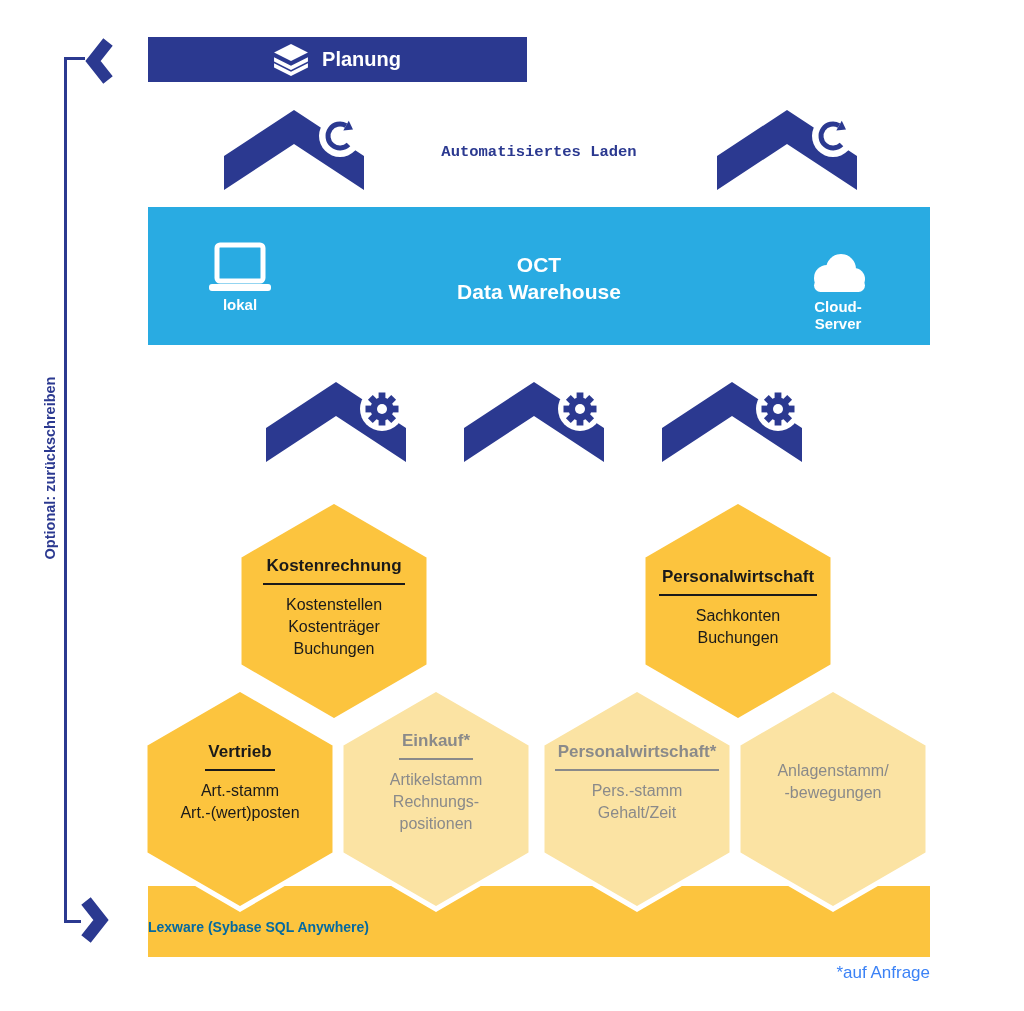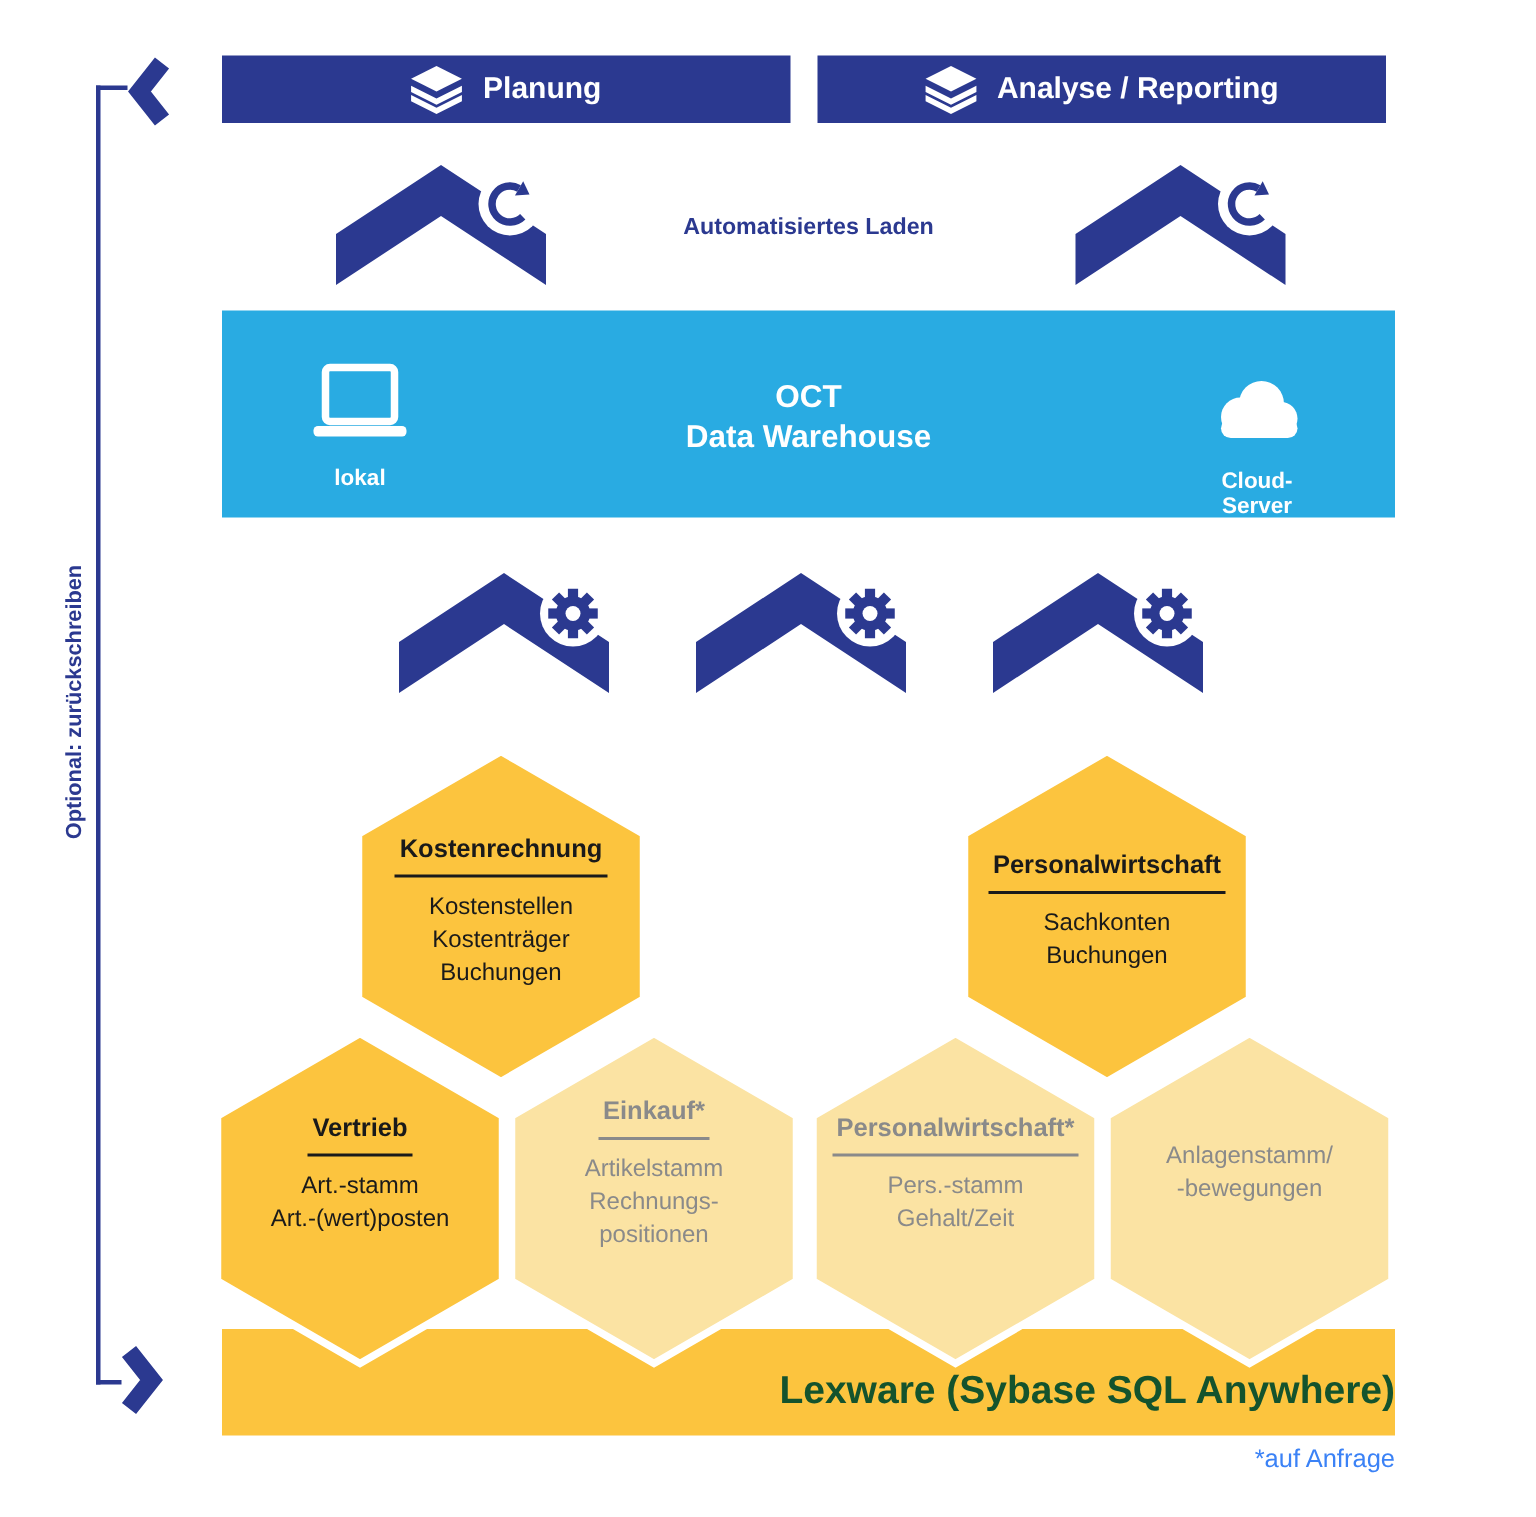--- a/index.html
+++ b/index.html
@@ -11,36 +11,36 @@
   .line{position:absolute;background:var(--dark-blue);}
   .side-note{position:absolute;left:-88px;top:458px;width:280px;height:20px;text-align:center;
              transform:rotate(-90deg);color:var(--dark-blue);font-weight:bold;font-size:14.5px;}
 
   
   .banner{position:absolute;top:37px;height:45px;background:var(--dark-blue);color:#fff;
           display:flex;align-items:center;justify-content:center;gap:14px;
           font-size:20px;font-weight:bold;}
 
   
-  .lbl-blue{position:absolute;color:var(--dark-blue);font-weight:bold;text-align:center;font-size:15.5px;}
+  .lbl-blue{position:absolute;color:var(--dark-blue);font-weight:bold;text-align:center;font-size:15.5px;font-family:Liberation Mono, monospace;}
 
   
   .warehouse{position:absolute;left:148px;top:207px;width:782px;height:138px;background:var(--light-blue);color:#fff;}
   .wh-center{position:absolute;left:0;right:0;top:44px;text-align:center;font-size:21px;font-weight:bold;line-height:27px;}
   .wh-side{position:absolute;text-align:center;font-size:15px;font-weight:bold;color:#fff;}
-  .wh-side .cap{margin-top:17px;}
+  .wh-side .cap{margin-top:3px;}
 
   
   .fill-blue{fill:var(--dark-blue);}
   .stroke-blue{stroke:var(--dark-blue);}
 
   
   .gold-banner{position:absolute;left:148px;top:886px;width:782px;height:71px;background:var(--gold);
-               display:flex;align-items:center;justify-content:flex-end;box-sizing:border-box;padding-top:10px;
-               font-size:26px;font-weight:bold;color:#14532d;z-index:1;}
+               display:flex;align-items:center;justify-content:flex-start;box-sizing:border-box;padding-top:10px;
+               font-size:14px;font-weight:bold;color:#0369a1;z-index:1;}
 
   
   .hex{position:absolute;width:196px;height:226px;z-index:2;}
   .hex svg{position:absolute;left:0;top:0;}
   .hex polygon{stroke:#fff;stroke-width:5;}
   .hex-solid polygon{fill:var(--gold);}
   .hex-light polygon{fill:var(--light-gold);}
   .hex-content{position:absolute;left:0;top:0;right:0;bottom:0;display:flex;flex-direction:column;
                align-items:center;justify-content:center;text-align:center;padding:0 8px 8px;box-sizing:border-box;}
   .hex-low .hex-content{padding-bottom:34px;}
@@ -69,28 +69,20 @@
   <div class="side-note">Optional: zurückschreiben</div>
 
   <div class="banner" style="left:148px;width:379px">
     <svg width="34" height="32" viewBox="0 0 36 34">
       <path d="M18 0 L36 9 L18 18 L0 9 Z" fill="#fff"></path>
       <path d="M0 14 L18 23 L36 14 L36 18.5 L18 27.5 L0 18.5 Z" fill="#fff"></path>
       <path d="M0 20.5 L18 29.5 L36 20.5 L36 25 L18 34 L0 25 Z" fill="#fff"></path>
     </svg>
     <span>Planung</span>
   </div>
-  <div class="banner" style="left:545px;width:379px">
-    <svg width="34" height="32" viewBox="0 0 36 34">
-      <path d="M18 0 L36 9 L18 18 L0 9 Z" fill="#fff"></path>
-      <path d="M0 14 L18 23 L36 14 L36 18.5 L18 27.5 L0 18.5 Z" fill="#fff"></path>
-      <path d="M0 20.5 L18 29.5 L36 20.5 L36 25 L18 34 L0 25 Z" fill="#fff"></path>
-    </svg>
-    <span>Analyse / Reporting</span>
-  </div>
 
   <svg class="abs" style="left:224px;top:110px" width="140" height="80" viewBox="0 0 140 80">
     <polygon class="fill-blue" points="0,46 70,0 140,46 140,80 70,34 0,80"></polygon>
     <circle cx="116" cy="26" r="21" fill="#fff"></circle>
     <g transform="translate(116,26)">
       <path d="M 8.5 8.5 A 12 12 0 1 1 6 -10.4" fill="none" class="stroke-blue" stroke-width="5"></path>
       <polygon class="fill-blue" points="13,-6.4 3.3,-5.6 8.8,-15.2"></polygon>
     </g>
   </svg>
   <div class="lbl-blue" style="left:404px;top:143px;width:270px">Automatisiertes Laden</div>

